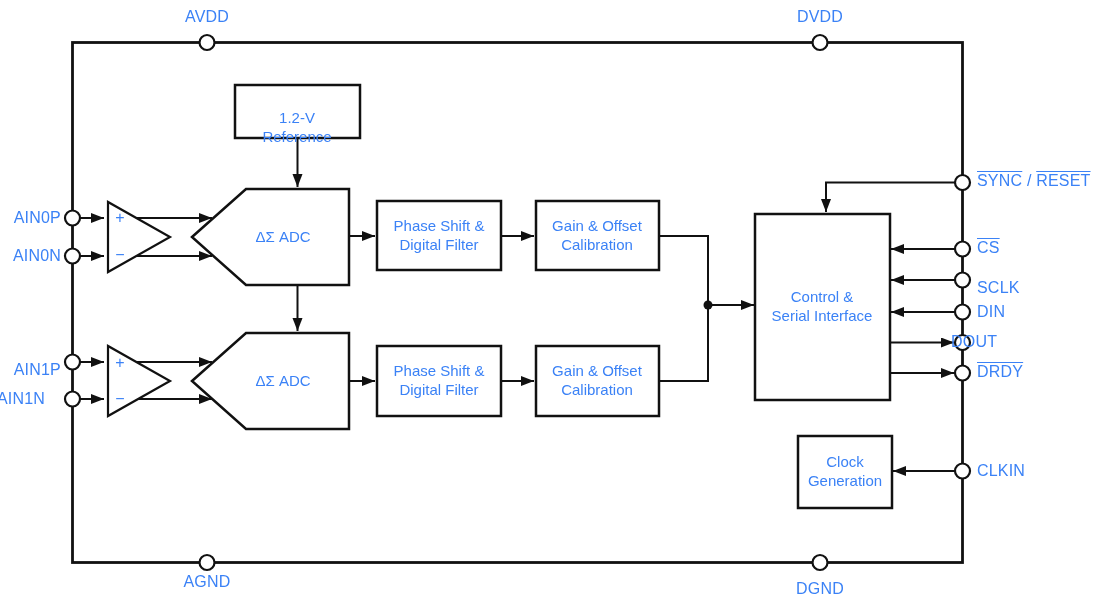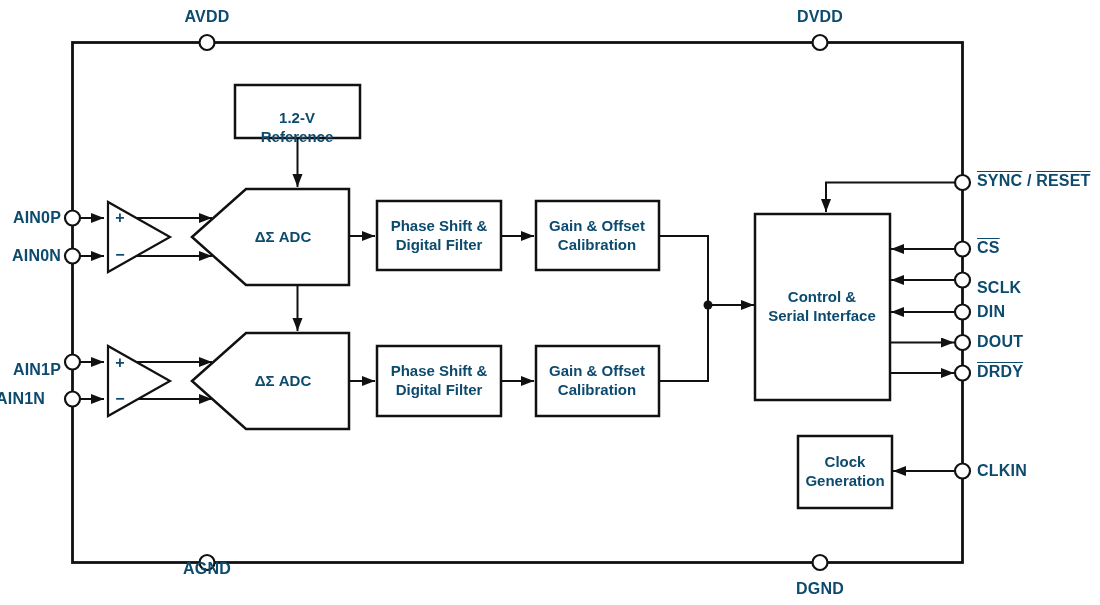--- a/index.html
+++ b/index.html
@@ -1,21 +1,21 @@
 <!DOCTYPE html>
 <html><head>
 <meta charset="utf-8">
 <style>
   html,body{margin:0;padding:0;background:#fff;}
   #stage{
     position:relative;width:1100px;height:605px;background:#fff;
     font-family:"Liberation Sans",sans-serif;overflow:hidden;
   }
   #wiring{position:absolute;left:0;top:0;}
-  .lbl{position:absolute;color:#0c4a6e;font-weight:bold;white-space:nowrap;}
+  .lbl{position:absolute;color:#3b82f6;font-weight:normal;white-space:nowrap;}
   .center{transform:translate(-50%,-50%);text-align:center;}
   .r-anchor{transform:translate(-100%,-50%);text-align:right;}
   .l-anchor{transform:translate(0,-50%);text-align:left;}
   .pin-label{font-size:16px;letter-spacing:0.2px;}
   .block-label{font-size:15px;line-height:1.25;white-space:pre-line;}
   .sign{font-size:16px;}
   .ov{text-decoration:overline;margin-top:33px;}
 </style>
 </head>
 <body>
@@ -98,33 +98,33 @@
       <circle cx="962.5" cy="280" r="7.5"></circle>
       <circle cx="962.5" cy="312" r="7.5"></circle>
       <circle cx="962.5" cy="342.5" r="7.5"></circle>
       <circle cx="962.5" cy="373" r="7.5"></circle>
       <circle cx="962.5" cy="471" r="7.5"></circle>
     </g>
   </svg>
 
   <div class="lbl pin-label center" style="left:207px;top:17px;">AVDD</div>
   <div class="lbl pin-label center" style="left:820px;top:17px;">DVDD</div>
-  <div class="lbl pin-label center" style="left:207px;top:569px;">AGND</div>
+  <div class="lbl pin-label center" style="left:207px;top:582px;">AGND</div>
   <div class="lbl pin-label center" style="left:820px;top:589px;">DGND</div>
 
   <div class="lbl pin-label r-anchor" style="left:61px;top:218px;">AIN0P</div>
   <div class="lbl pin-label r-anchor" style="left:61px;top:256px;">AIN0N</div>
   <div class="lbl pin-label r-anchor" style="left:61px;top:370px;">AIN1P</div>
   <div class="lbl pin-label r-anchor" style="left:45px;top:399px;text-align:right;">AIN1N</div>
 
   <div class="lbl pin-label l-anchor" style="left:977px;top:181px;"><span class="ov">SYNC</span><span> / </span><span class="ov">RESET</span></div>
   <div class="lbl pin-label l-anchor" style="left:977px;top:248px;"><span class="ov">CS</span></div>
   <div class="lbl pin-label l-anchor" style="left:977px;top:288px;">SCLK</div>
   <div class="lbl pin-label l-anchor" style="left:977px;top:312px;">DIN</div>
-  <div class="lbl pin-label l-anchor" style="left:977px;top:342px;text-align:center;">DOUT</div>
+  <div class="lbl pin-label l-anchor" style="left:951px;top:342px;text-align:center;">DOUT</div>
   <div class="lbl pin-label l-anchor" style="left:977px;top:372px;"><span class="ov">DRDY</span></div>
   <div class="lbl pin-label l-anchor" style="left:977px;top:471px;">CLKIN</div>
 
   <div class="lbl block-label center" style="left:297px;top:128px;">1.2-V
 Reference</div>
   <div class="lbl block-label center" style="left:283px;top:237px;">ΔΣ ADC</div>
   <div class="lbl block-label center" style="left:283px;top:381px;">ΔΣ ADC</div>
   <div class="lbl block-label center" style="left:439px;top:236px;">Phase Shift &amp;
 Digital Filter</div>
   <div class="lbl block-label center" style="left:439px;top:381px;">Phase Shift &amp;

